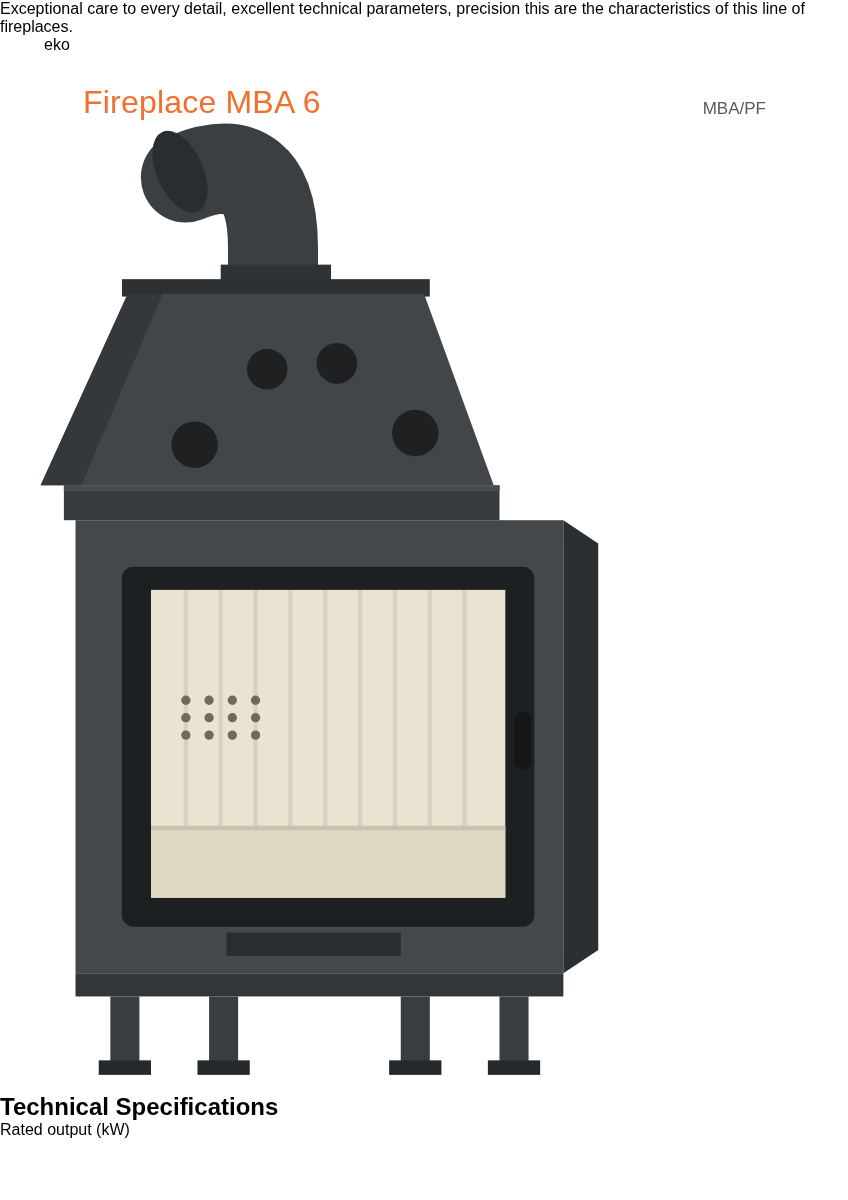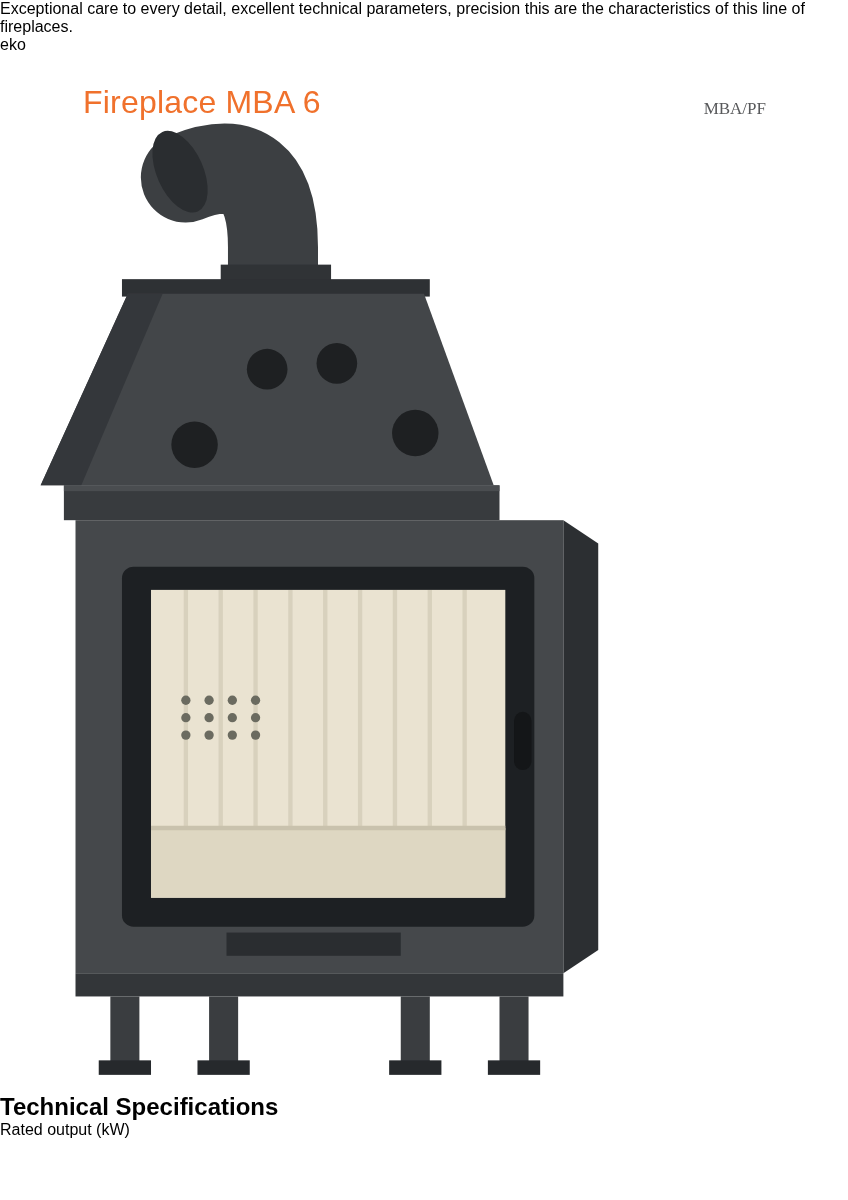--- a/index.html
+++ b/index.html
@@ -2,21 +2,21 @@
 <html><head>
 <meta charset="utf-8">
 <style>
   * { margin:0; padding:0; box-sizing:border-box; }
   html,body { background:#ffffff; }
   body { font-family:"Liberation Sans", sans-serif; }
   .page { position:relative; width:848px; height:1200px; background:#fff; overflow:hidden; }
 
   
   .title { position:absolute; left:83px; top:84px; font-size:32px; font-weight:400; color:#F0712C; letter-spacing:0.2px; }
-  .code  { position:absolute; right:82px; top:99px; font-size:17px; color:#58595B;font-family:Liberation Serif, serif; }
+  .code  { position:absolute; right:82px; top:99px; font-size:17px; color:#58595B; }
   .header-rule { position:absolute; left:83px; top:137px; width:683px; height:3px; background:#39445"; background:#394454; }
 
   /* Product info */
   .ean-block { position:absolute; left:83px; top:253px; font-size:16px; line-height:23px; color:#4F5052; }
   .description { position:absolute; left:83px; top:327px; width:330px; font-size:16px; line-height:23px; color:#4F5052; }
 
   /* Badges column */
   .badge-slot { position:absolute; left:421px; width:70px; height:70px; }
   .badge-pro-box { position:absolute; left:5px; top:2px; width:60px; height:60px; border:2px solid #2B2B2B; border-radius:9px;
       display:flex; align-items:center; justify-content:center; color:#1E1E1E; font-size:21px; letter-spacing:1px; }
@@ -53,21 +53,21 @@
   
   <h1 class="title">Fireplace MBA 6</h1>
   <div class="code">MBA/PF</div>
   <div class="header-rule"></div>
 
   
   <p class="description">Exceptional care to every detail, excellent technical parameters, precision this are the characteristics of this line of fireplaces.</p>
 
   
 
-  <div class="badge-slot" style="top:289px;">
+  <div class="badge-slot" style="top:289px;padding-left:44px;">
     <div class="diamond outline">
       <div class="diamond-inner">
         <span class="eko-text"><span>eko</span><span class="leaf"></span></span>
       </div>
     </div>
   </div>
 
 
   <div class="badge-slot" style="top:440px;">
     <div class="diamond solid">

